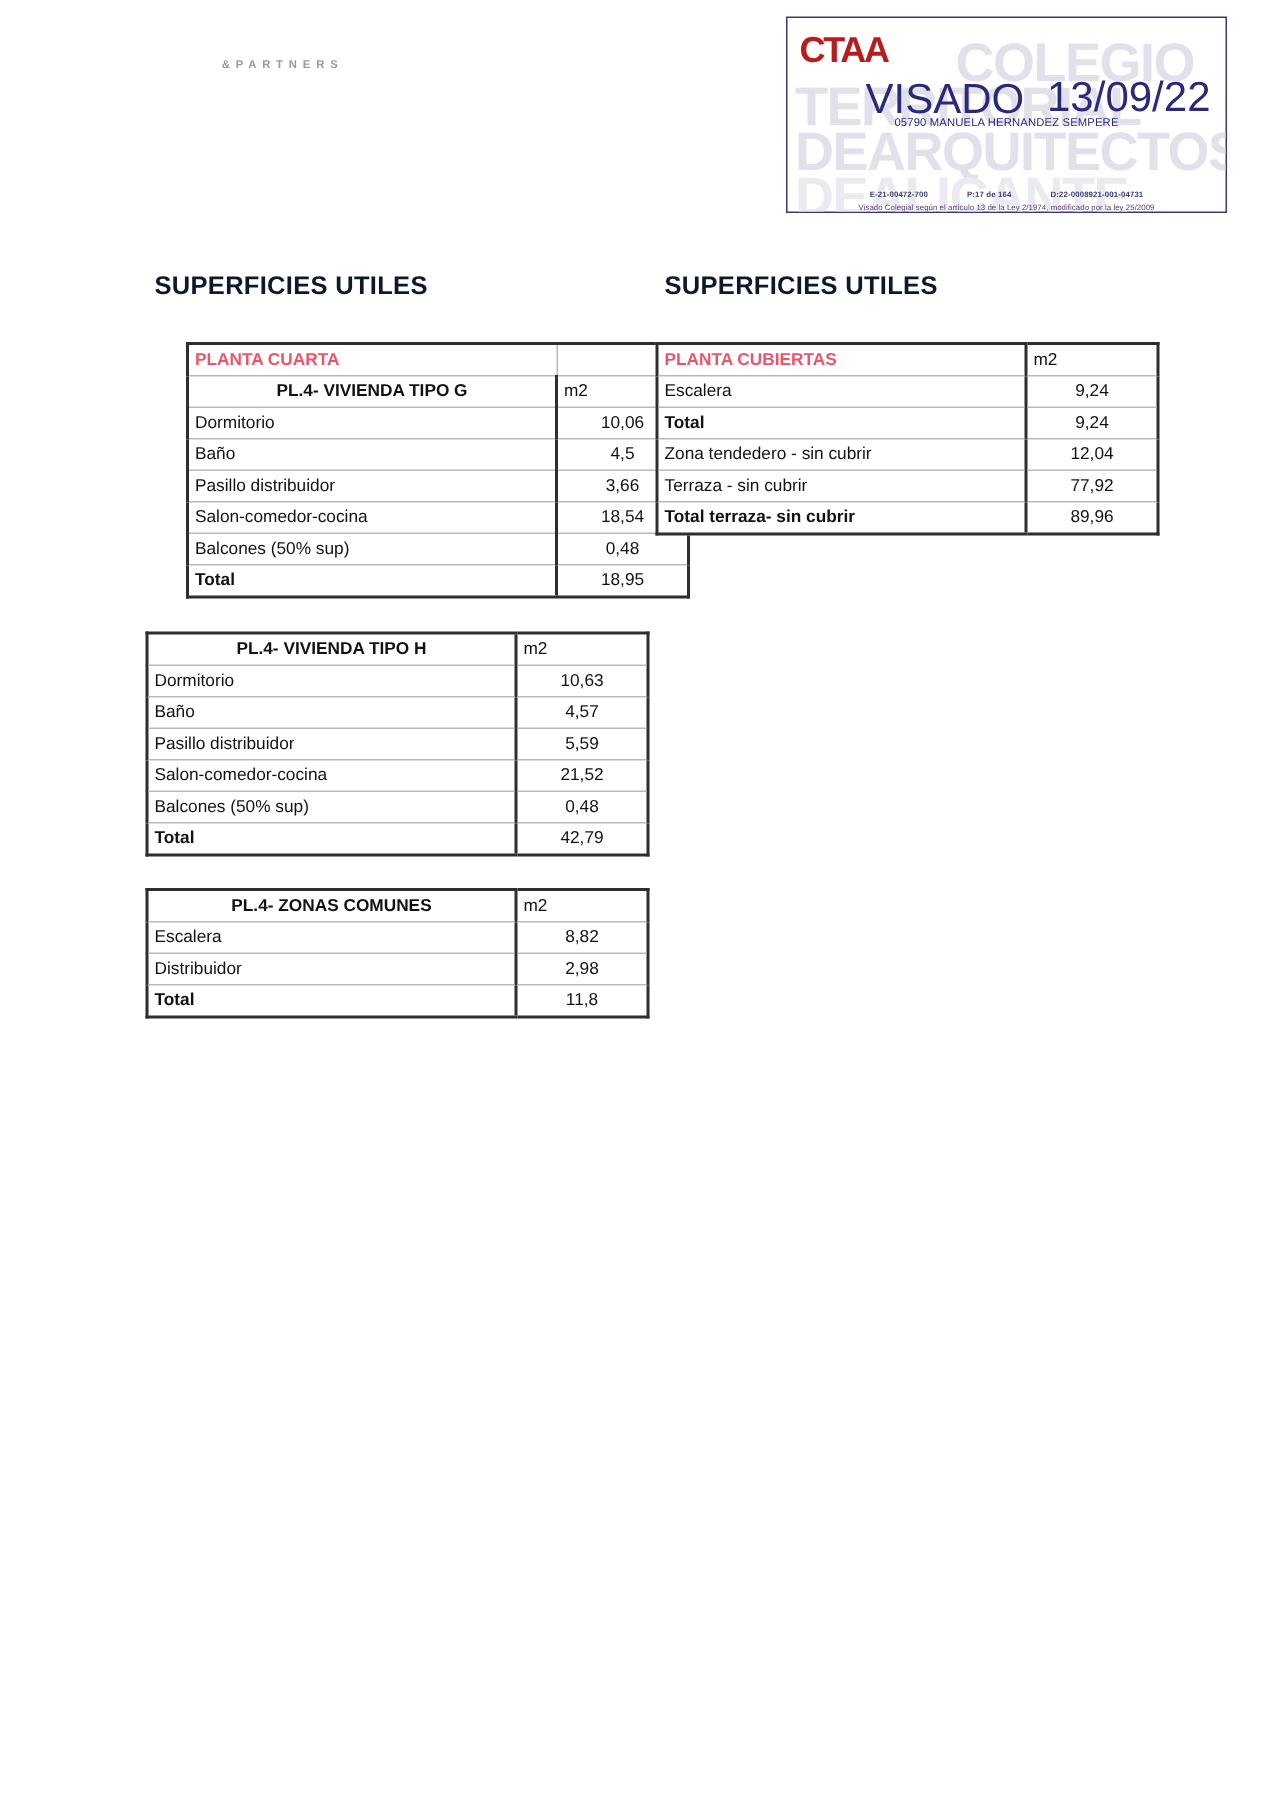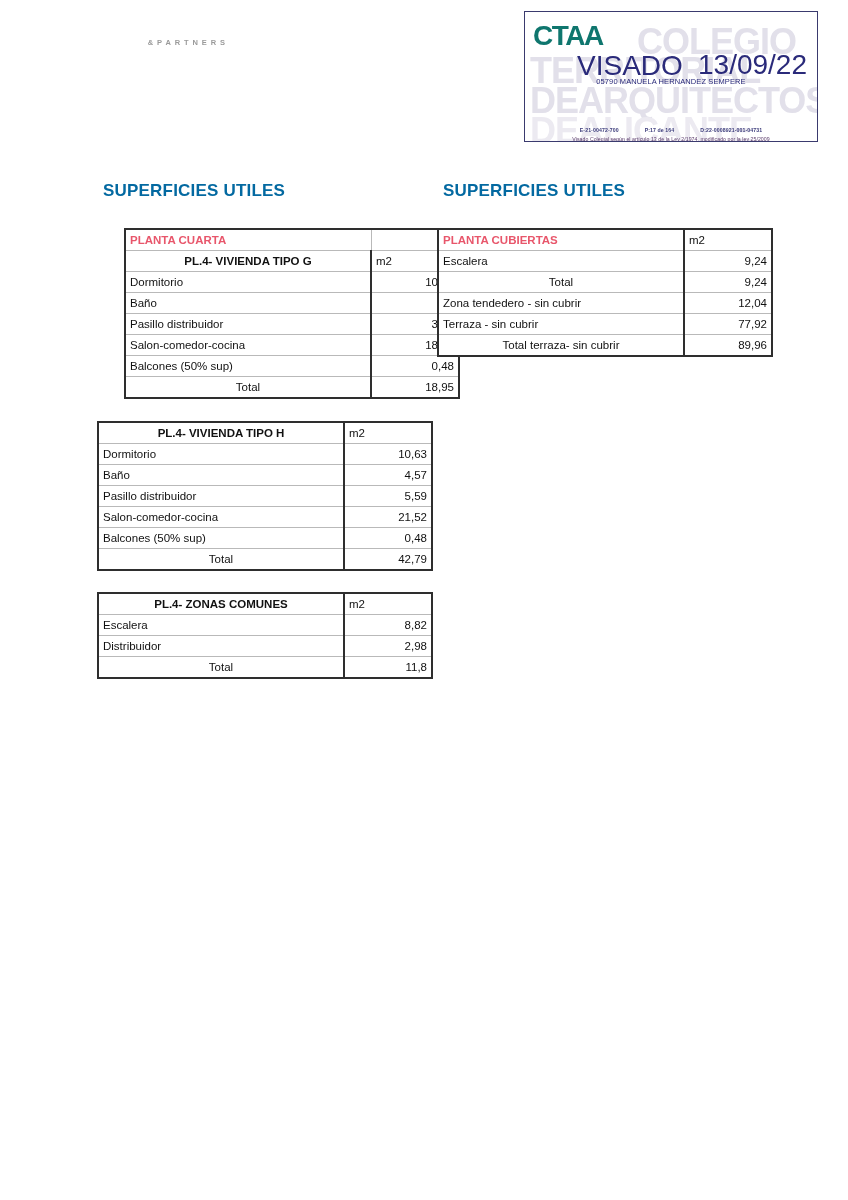--- a/index.html
+++ b/index.html
@@ -74,24 +74,24 @@
   }
   #stamp .wm1 { top: 9px;  left: 112px; font-size: 36px; }
   #stamp .wm2 { top: 38px; left: 5px;   font-size: 36px; }
   #stamp .wm3 { top: 68px; left: 5px;   font-size: 36px; }
   #stamp .wm4 { top: 98px; left: 5px;   font-size: 36px; color:#eceaf1; }
 
   #stamp .ctaa {
     position: absolute;
     left: 8px;
     top: 10px;
-    font-size: 28px;
+    font-size: 24px;
     font-weight: 700;
     letter-spacing: -1.5px;
-    color: #0f766e;
+    color: #b91c1c;
     line-height: 1;
     text-align: right;
   }
   #stamp .visado {
     position: absolute;
     left: 52px;
     top: 40px;
     font-size: 28px;
     color: #2a2a7a;
     letter-spacing: 0px;
@@ -139,21 +139,21 @@
     color: #5a3a6a;
     letter-spacing: 0.05px;
   }
 
   
   .sect-title {
     position: absolute;
     font-size: 17px;
     font-weight: 700;
     letter-spacing: 0.2px;
-    color: #0369a1;
+    color: #0f172a;
   }
   #title-left  { left: 103px; top: 181px; }
   #title-right { left: 443px; top: 181px; }
 
   
   .stable {
     position: absolute;
     border-collapse: collapse;
     font-size: 11.5px;
     color: #111111;
@@ -162,41 +162,41 @@
   }
   .stable td {
     border: 1px solid #b9b9b9;
     height: 20px;
     padding: 0 4px;
     line-height: 20px;
     white-space: nowrap;
     overflow: hidden;
   }
   .stable .c-label { width: 236px; }
-  .stable .c-val   { width: 78px; text-align: right; }
+  .stable .c-val   { width: 78px; text-align: center; }
 
   
   .stable tr.topline td { border-top: 2px solid #2e2e2e; }
   .stable tr.botline td { border-bottom: 2px solid #2e2e2e; }
   .stable td.leftline  { border-left: 2px solid #2e2e2e; }
   .stable td.rightline { border-right: 2px solid #2e2e2e; }
   .stable td.midline   { border-left: 2px solid #2e2e2e; }
 
   .r-planta {
     color: #e8566b;
     font-weight: 700;
     font-size: 11.5px;
   }
   .r-head {
     text-align: center;
     font-weight: 700;
   }
   .r-total {
-    text-align: center;
-    font-weight: 400;
+    text-align: left;
+    font-weight: 700;
   }
   .r-unit { font-weight: 400; }
 
   
   #tbl-g        { left: 97px; top: 228px; margin-left: 27px; }
   #tbl-h        { left: 97px; top: 421px; }
   #tbl-comunes  { left: 97px; top: 592px; }
   #tbl-cub      { left: 437px; top: 228px; }
 </style>
 </head>

